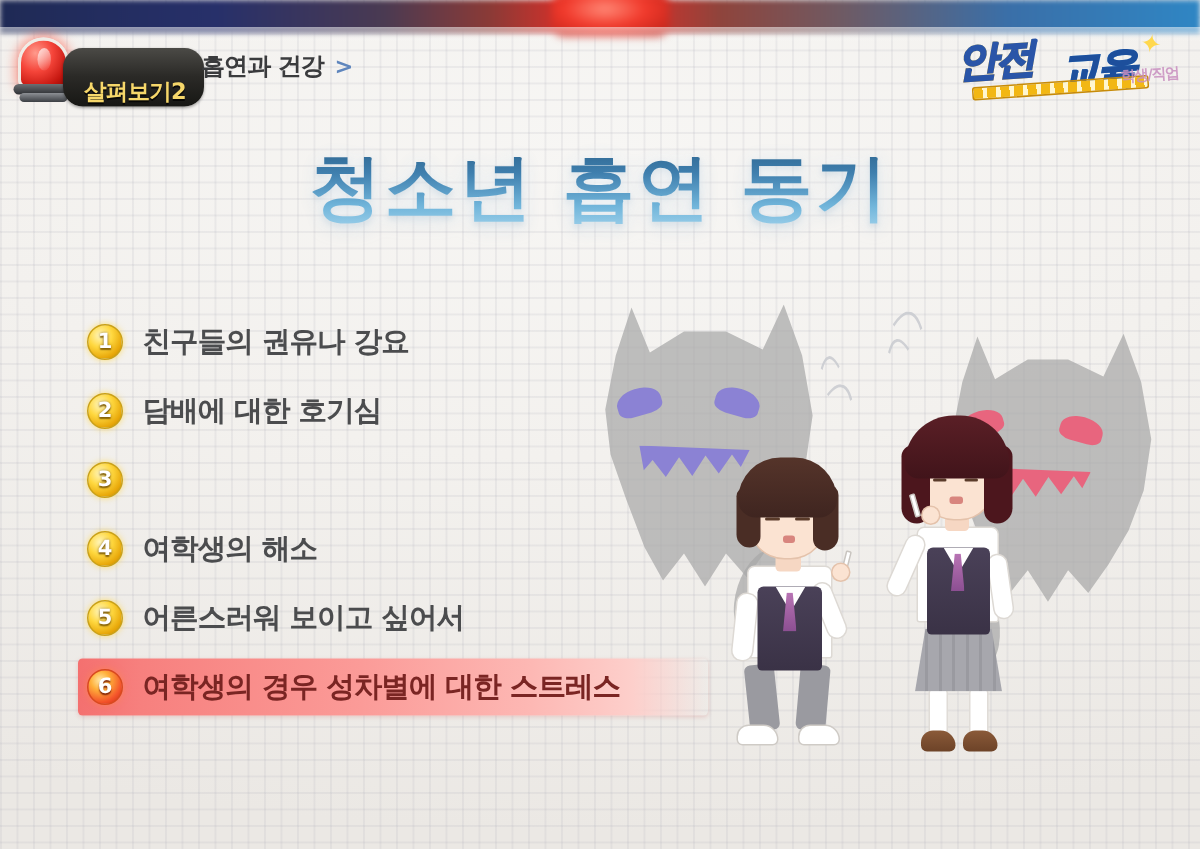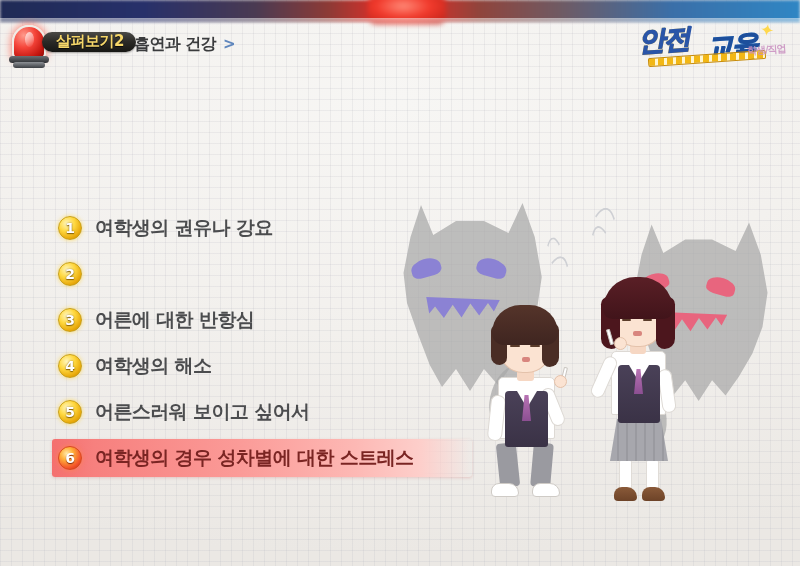--- a/index.html
+++ b/index.html
@@ -76,23 +76,23 @@
     border-radius:4px;
     background:linear-gradient(180deg,#6d6f73,#2e3034);
   }
   .siren .base2 {
     position:absolute; left:5px; top:37px; width:32px; height:6px;
     border-radius:3px;
     background:linear-gradient(180deg,#8d9095,#3b3e43);
   }
 
   .lookbadge {
-    position:absolute; left:42px; top:10px; height:20px;
+    position:absolute; left:42px; top:10px; height:39px;
     padding:0 12px 0 14px;
-    display:flex; align-items:flex-start;
+    display:flex; align-items:flex-end;
     border-radius:13px;
     background:linear-gradient(180deg,#4b4a46 0%,#2b2a27 48%,#171714 100%);
     box-shadow:0 1px 2px rgba(0,0,0,.35);
   }
   .lookbadge span {
     font-size:15px; font-weight:bold; letter-spacing:-.5px;
     color:#f6d76a;
     text-shadow:0 1px 0 rgba(0,0,0,.7);
     white-space:nowrap;
   }
@@ -393,35 +393,36 @@
 
     <div class="logo">
       <div class="lg-main">안전</div>
       <div class="lg-blue">교육</div>
       <div class="lg-spark">✦</div>
       <div class="lg-film"></div>
       <div class="lg-sub">학생/직업</div>
     </div>
   </div>
 
+  <div class="title">청소년 흡연 동기</div>
 
   <div class="list">
 
     <div class="item">
       <div class="dot">1</div>
-      <div class="item-text">여학생의 권유나 강요</div>
+      <div class="item-text">친구들의 권유나 강요</div>
     </div>
 
     <div class="item">
       <div class="dot">2</div>
+      <div class="item-text">담배에 대한 호기심</div>
     </div>
 
     <div class="item">
       <div class="dot">3</div>
-      <div class="item-text">어른에 대한 반항심</div>
     </div>
 
     <div class="item">
       <div class="dot">4</div>
       <div class="item-text">여학생의 해소</div>
     </div>
 
     <div class="item">
       <div class="dot">5</div>
       <div class="item-text">어른스러워 보이고 싶어서</div>

